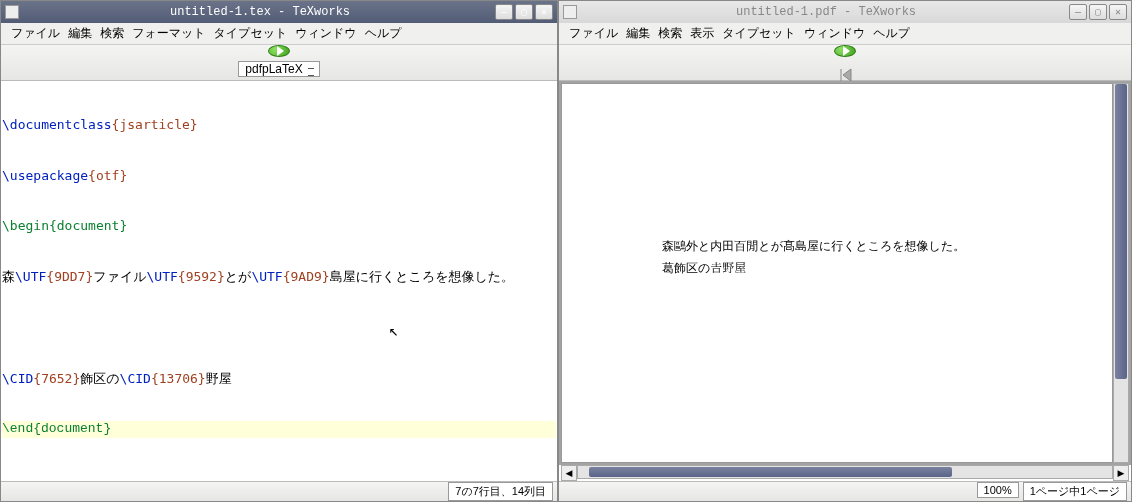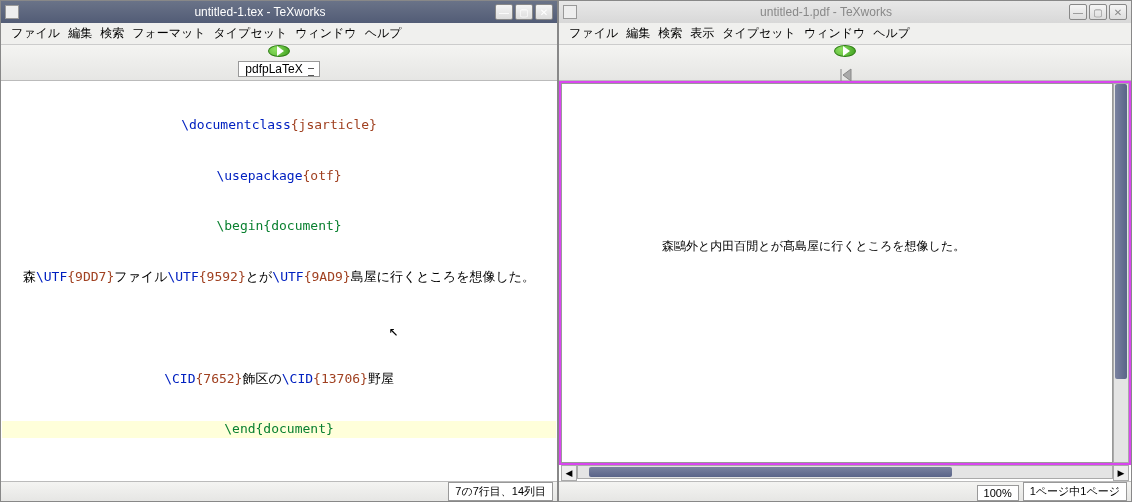--- a/index.html
+++ b/index.html
@@ -20,20 +20,21 @@
 .window.left { width: 563px; }
 .window.right { width: 579px; }
 .titlebar {
   height: 22px;
   background: linear-gradient(#6a7388, #525c76);
   color: #fff;
   display: flex;
   align-items: center;
   padding: 8px 4px;
   font-size: 12px;
+  font-family: Liberation Mono, monospace;
 }
 .titlebar.inactive {
   background: linear-gradient(#e8e8e8, #d8d8d8);
   color: #888;
 }
 .titlebar-icon {
   width: 14px;
   height: 14px;
   background: #eee;
   border: 1px solid #999;
@@ -129,55 +130,54 @@
 .editor {
   flex: 1;
   background: #fff;
   font-family: "DejaVu Sans Mono", monospace;
   font-size: 13px;
   padding: 2px 1px;
   line-height: 1.3;
   white-space: pre-wrap;
   overflow: auto;
   position: relative;
-  text-align: center;
 }
 .line { min-height: 17px; }
-.line.hl { background: #ffffda; }
+.line.hl { background: #ffffda; font-family: Liberation Mono, monospace; }
 .cmd { color: #0020c0; }
 .arg { color: #a04020; }
 .env { color: #0a8030; }
 .plain { color: #000; }
 .cursor-arrow {
   position: absolute;
   left: 388px;
   top: 240px;
   font-size: 16px;
   pointer-events: none;
 }
 .statusbar {
   height: 20px;
   background: linear-gradient(#f4f4f2, #e6e6e4);
   border-top: 1px solid #bbb;
   display: flex;
-  align-items: flex-end;
+  align-items: flex-start;
   justify-content: flex-end;
   padding: 0 4px;
 }
 .status-box {
   border: 1px solid #999;
   background: #fff;
   padding: 1px 6px;
   font-size: 11px;
   margin-left: 4px;
 }
 .viewer-body {
   flex: 1;
   display: flex;
-  background: #d946ef;
+  background: #a3a3a3;
   position: relative;
 }
 .page-canvas {
   flex: 1;
   background: #fff;
   border: 1px solid #999;
   margin: 2px 0 2px 2px;
   position: relative;
   font-family: serif;
   font-size: 12px;
@@ -428,20 +428,21 @@
           <circle cx="8" cy="8" r="5" fill="none" stroke="#6080c0" stroke-width="2"></circle>
           <path d="M12 12 L17 17" stroke="#6080c0" stroke-width="2"></path>
         </svg>
       </div>
   </div>
 
   <div class="viewer-body">
     <div class="page-canvas">
       <div class="page-text">
         <div>森鷗外と内田百閒とが髙島屋に行くところを想像した。</div>
+        <div>葛飾区の𠮷野屋</div>
       </div>
     </div>
     <div class="vscroll">
       <div class="vscroll-thumb"></div>
     </div>
   </div>
 
   <div class="hscroll-row">
     <div class="hscroll-btn">◀</div>
     <div class="hscroll-track">

